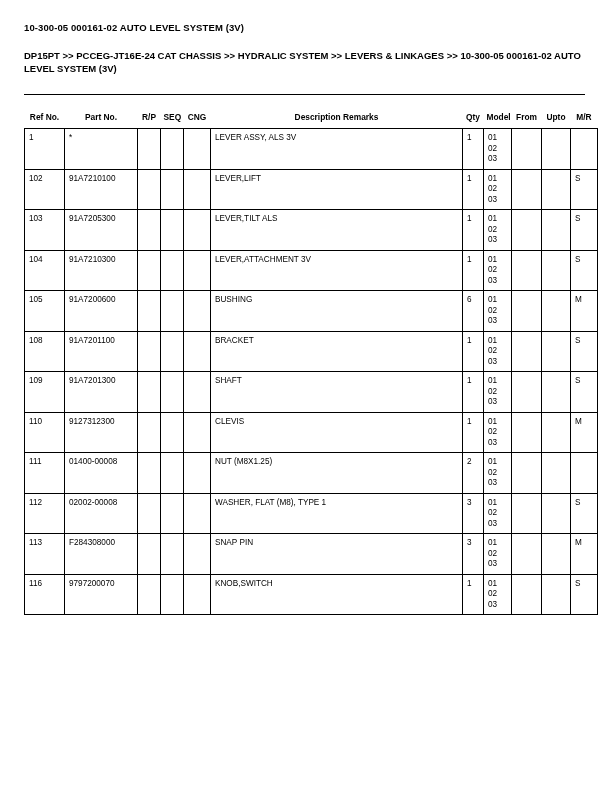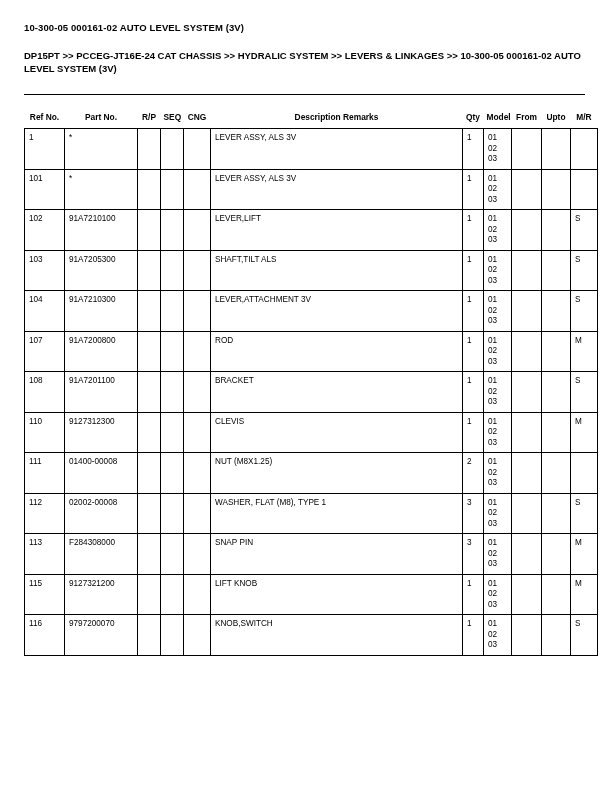--- a/index.html
+++ b/index.html
@@ -123,56 +123,41 @@
           <td>LEVER ASSY, ALS 3V</td>
           <td>1</td>
           <td class="models">01
 02
 03</td>
           <td></td>
           <td></td>
           <td></td>
         </tr>
         <tr>
-          <td>101</td>
-          <td>*</td>
-          <td></td>
-          <td></td>
-          <td></td>
-          <td>LEVER ASSY, ALS 3V</td>
-          <td>1</td>
-          <td class="models">01
-02
-03</td>
-          <td></td>
-          <td></td>
-          <td></td>
-        </tr>
-        <tr>
           <td>102</td>
           <td>91A7210100</td>
           <td></td>
           <td></td>
           <td></td>
           <td>LEVER,LIFT</td>
           <td>1</td>
           <td class="models">01
 02
 03</td>
           <td></td>
           <td></td>
           <td>S</td>
         </tr>
         <tr>
           <td>103</td>
           <td>91A7205300</td>
           <td></td>
           <td></td>
           <td></td>
-          <td>SHAFT,TILT ALS</td>
+          <td>LEVER,TILT ALS</td>
           <td>1</td>
           <td class="models">01
 02
 03</td>
           <td></td>
           <td></td>
           <td>S</td>
         </tr>
         <tr>
           <td>104</td>
@@ -183,27 +168,27 @@
           <td>LEVER,ATTACHMENT 3V</td>
           <td>1</td>
           <td class="models">01
 02
 03</td>
           <td></td>
           <td></td>
           <td>S</td>
         </tr>
         <tr>
-          <td>107</td>
-          <td>91A7200800</td>
-          <td></td>
-          <td></td>
-          <td></td>
-          <td>ROD</td>
-          <td>1</td>
+          <td>105</td>
+          <td>91A7200600</td>
+          <td></td>
+          <td></td>
+          <td></td>
+          <td>BUSHING</td>
+          <td>6</td>
           <td class="models">01
 02
 03</td>
           <td></td>
           <td></td>
           <td>M</td>
         </tr>
         <tr>
           <td>108</td>
           <td>91A7201100</td>
@@ -213,20 +198,35 @@
           <td>BRACKET</td>
           <td>1</td>
           <td class="models">01
 02
 03</td>
           <td></td>
           <td></td>
           <td>S</td>
         </tr>
         <tr>
+          <td>109</td>
+          <td>91A7201300</td>
+          <td></td>
+          <td></td>
+          <td></td>
+          <td>SHAFT</td>
+          <td>1</td>
+          <td class="models">01
+02
+03</td>
+          <td></td>
+          <td></td>
+          <td>S</td>
+        </tr>
+        <tr>
           <td>110</td>
           <td>9127312300</td>
           <td></td>
           <td></td>
           <td></td>
           <td>CLEVIS</td>
           <td>1</td>
           <td class="models">01
 02
 03</td>
@@ -273,35 +273,20 @@
           <td>SNAP PIN</td>
           <td>3</td>
           <td class="models">01
 02
 03</td>
           <td></td>
           <td></td>
           <td>M</td>
         </tr>
         <tr>
-          <td>115</td>
-          <td>9127321200</td>
-          <td></td>
-          <td></td>
-          <td></td>
-          <td>LIFT KNOB</td>
-          <td>1</td>
-          <td class="models">01
-02
-03</td>
-          <td></td>
-          <td></td>
-          <td>M</td>
-        </tr>
-        <tr>
           <td>116</td>
           <td>9797200070</td>
           <td></td>
           <td></td>
           <td></td>
           <td>KNOB,SWITCH</td>
           <td>1</td>
           <td class="models">01
 02
 03</td>

